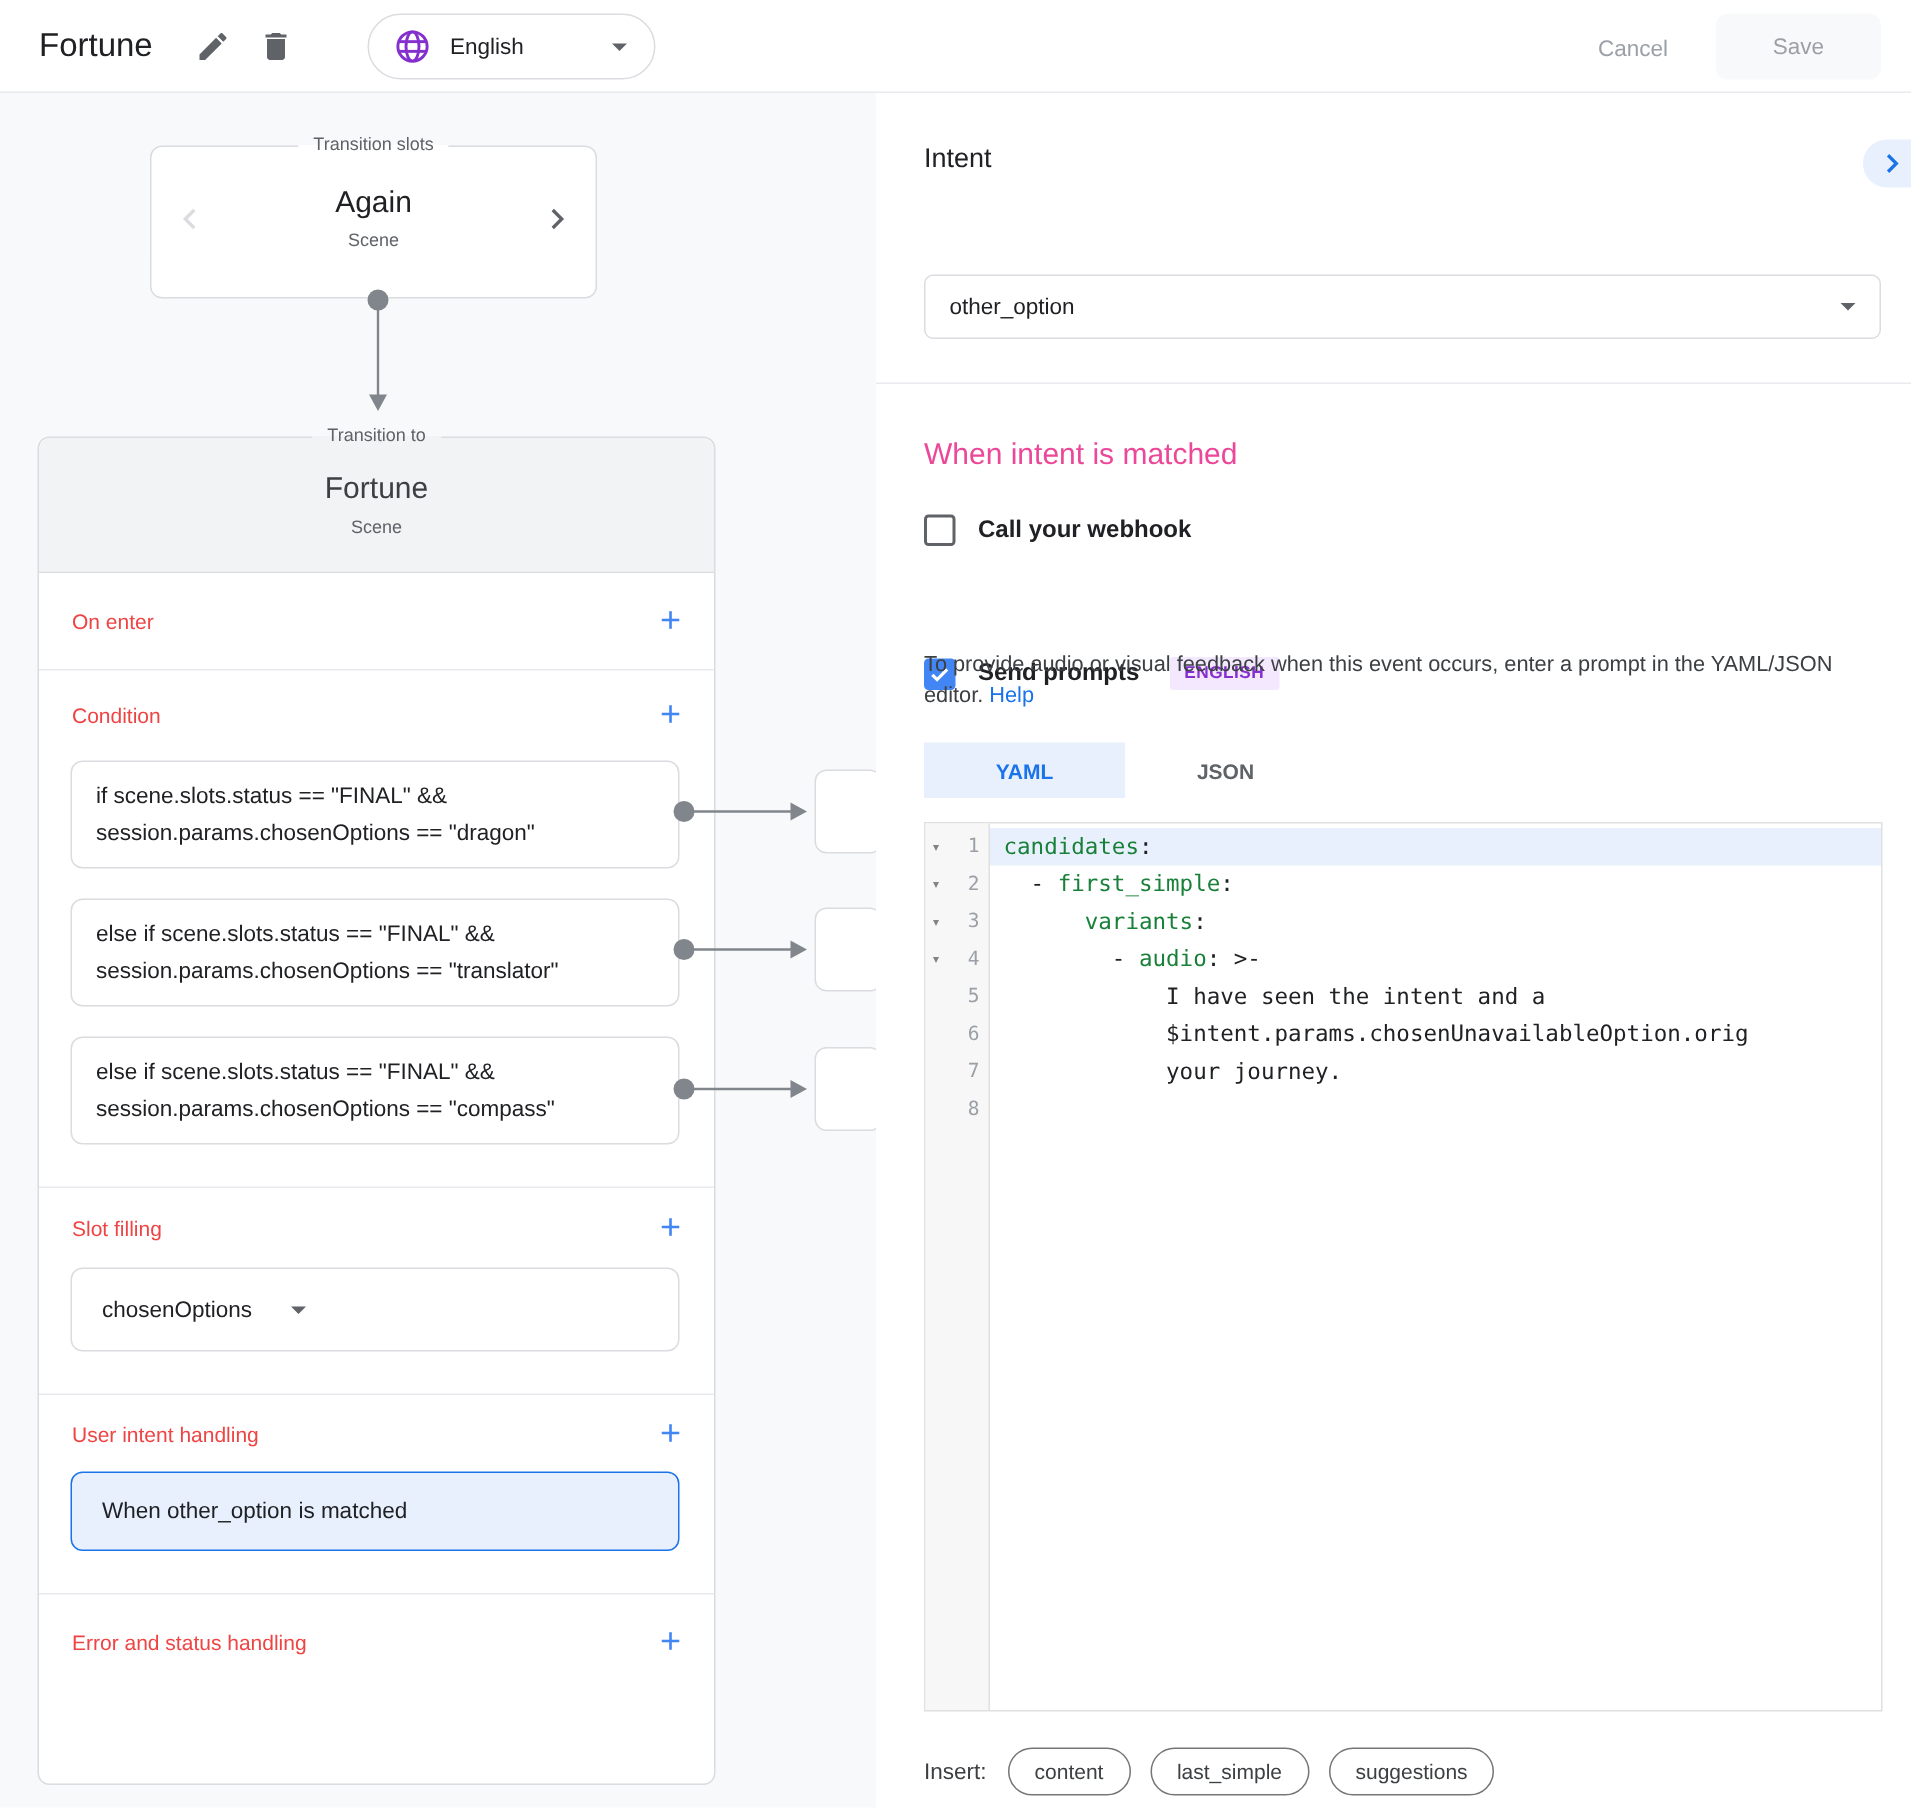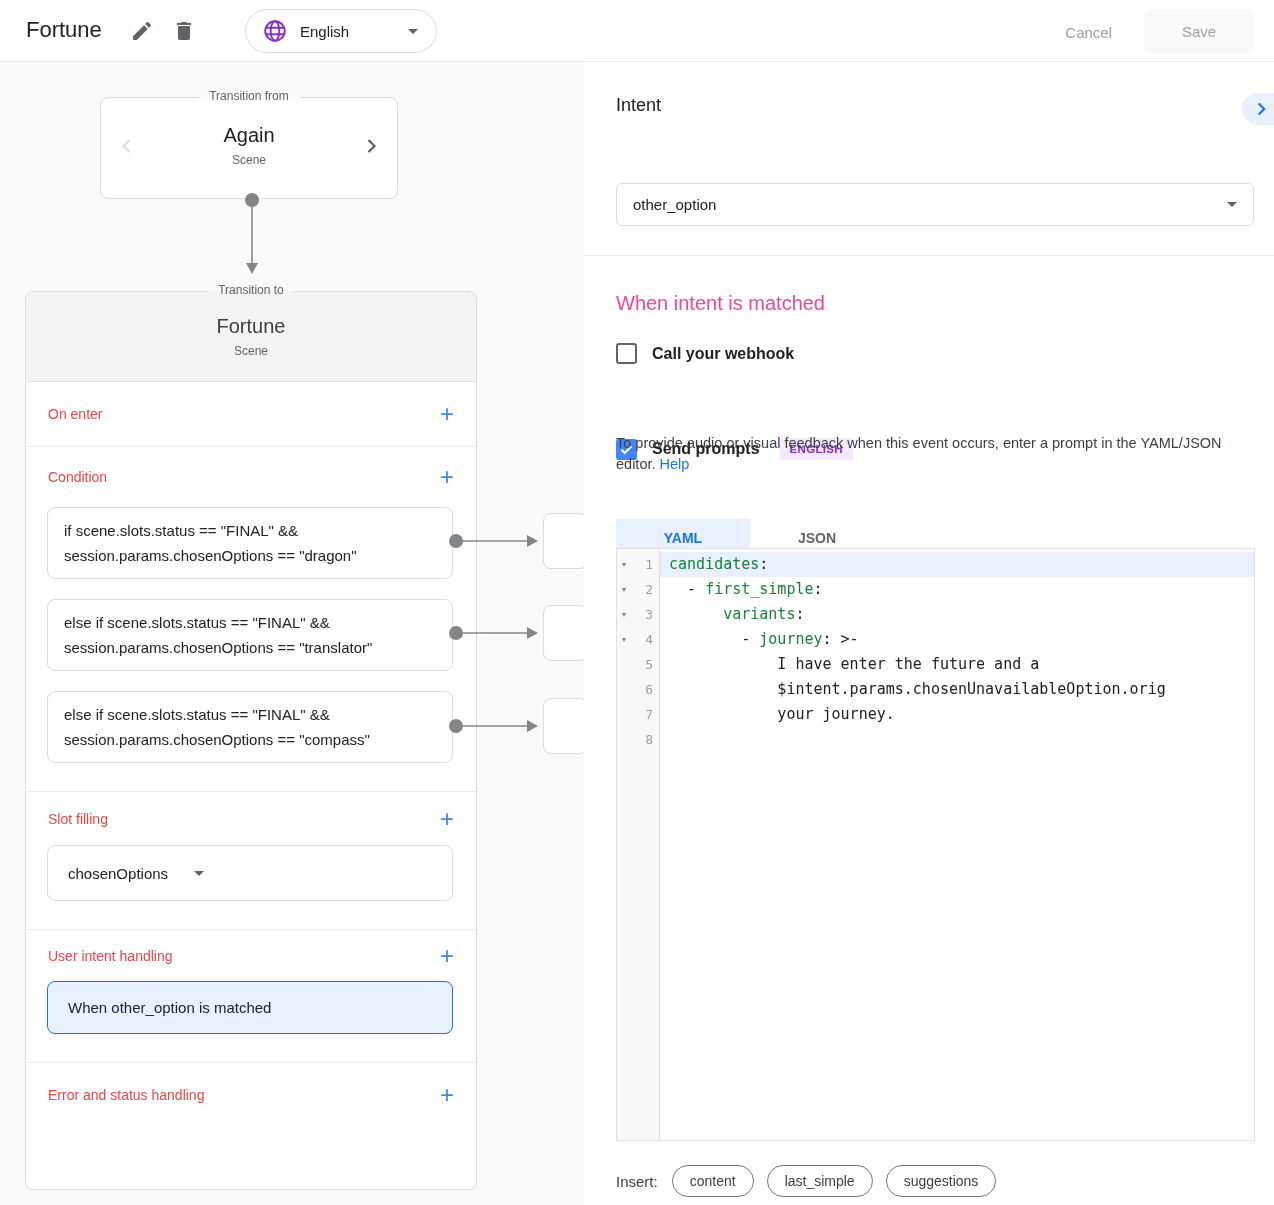--- a/index.html
+++ b/index.html
@@ -103,21 +103,21 @@
     background:#fff; cursor:pointer; flex:none; }
   .checkbox.checked { border-color:#4285f4; background:#4285f4; display:flex;
     align-items:center; justify-content:center; }
   .check-label { margin-left:15px; font-size:16px; font-weight:bold; color:#202124; }
   .lang-badge { margin-left:20px; background:#f3e8fd; color:#8430ce; font-size:11.5px;
     font-weight:bold; letter-spacing:.3px; padding:5px 10px; border-radius:2px; }
   .prompt-desc { position:absolute; left:32px; top:371px; width:648px; font-size:14.5px;
     color:#3c4043; line-height:21px; }
   .tabs { position:absolute; left:32px; top:433px; display:flex; }
   .tab { width:134px; height:37px; display:flex; align-items:center; justify-content:center;
-    font-size:14px; font-weight:bold; color:#5f6368; cursor:pointer; background:#fff; border:none;margin-top:24px; }
+    font-size:14px; font-weight:bold; color:#5f6368; cursor:pointer; background:#fff; border:none; }
   .tab.active { color:#1a73e8; background:#e8f0fe; }
 
   
   .editor { position:absolute; left:32px; top:486px; width:639px; height:593px;
     border:1px solid #e0e0e0; background:#fff; }
   .editor::before { content:""; position:absolute; left:0; top:0; bottom:0; width:42px;
     background:#f7f7f7; border-right:1px solid #e0e0e0; }
   .ed-lines { position:absolute; left:0; top:3px; right:0; }
   .ed-line { display:flex; height:25px; position:relative; }
   .gut { width:43px; flex:none; display:flex; align-items:center; position:relative; z-index:2; }
@@ -161,21 +161,21 @@
     <span class="lang-label">English</span>
     <span class="caret"></span>
   </div>
   <button class="cancel-btn">Cancel</button>
   <button class="save-btn">Save</button>
 </div>
 
 <div class="left-panel">
 
   <div class="from-card">
-    <span class="legend legend-from">Transition from</span>
+    <span class="legend legend-from">Transition slots</span>
     <div class="scene-name">Again</div>
     <div class="scene-type">Scene</div>
     <div class="nav-chevron chev-left">
       <svg viewBox="0 0 24 24" width="24" height="24" fill="none" stroke="#dadce0" stroke-width="2.2">
           <path d="M14.5 6l-6 6 6 6"></path>
         </svg>
     </div>
     <div class="nav-chevron chev-right">
       <svg viewBox="0 0 24 24" width="24" height="24" fill="none" stroke="#5f6368" stroke-width="2.2">
           <path d="M9.5 6l6 6-6 6"></path>
@@ -328,28 +328,28 @@
             <span class="fold">▾</span>
             <span class="lnum">3</span>
           </span>
           <span class="codeline"><span class="tok-p">      </span><span class="tok-key">variants</span><span class="tok-p">:</span></span>
         </div>
         <div class="ed-line">
           <span class="gut">
             <span class="fold">▾</span>
             <span class="lnum">4</span>
           </span>
-          <span class="codeline"><span class="tok-p">        - </span><span class="tok-key">journey</span><span class="tok-p">: &gt;-</span></span>
+          <span class="codeline"><span class="tok-p">        - </span><span class="tok-key">audio</span><span class="tok-p">: &gt;-</span></span>
         </div>
         <div class="ed-line">
           <span class="gut">
             <span class="fold"></span>
             <span class="lnum">5</span>
           </span>
-          <span class="codeline"><span class="tok-p">            I have enter the future and a</span></span>
+          <span class="codeline"><span class="tok-p">            I have seen the intent and a</span></span>
         </div>
         <div class="ed-line">
           <span class="gut">
             <span class="fold"></span>
             <span class="lnum">6</span>
           </span>
           <span class="codeline"><span class="tok-p">            $intent.params.chosenUnavailableOption.orig</span></span>
         </div>
         <div class="ed-line">
           <span class="gut">

